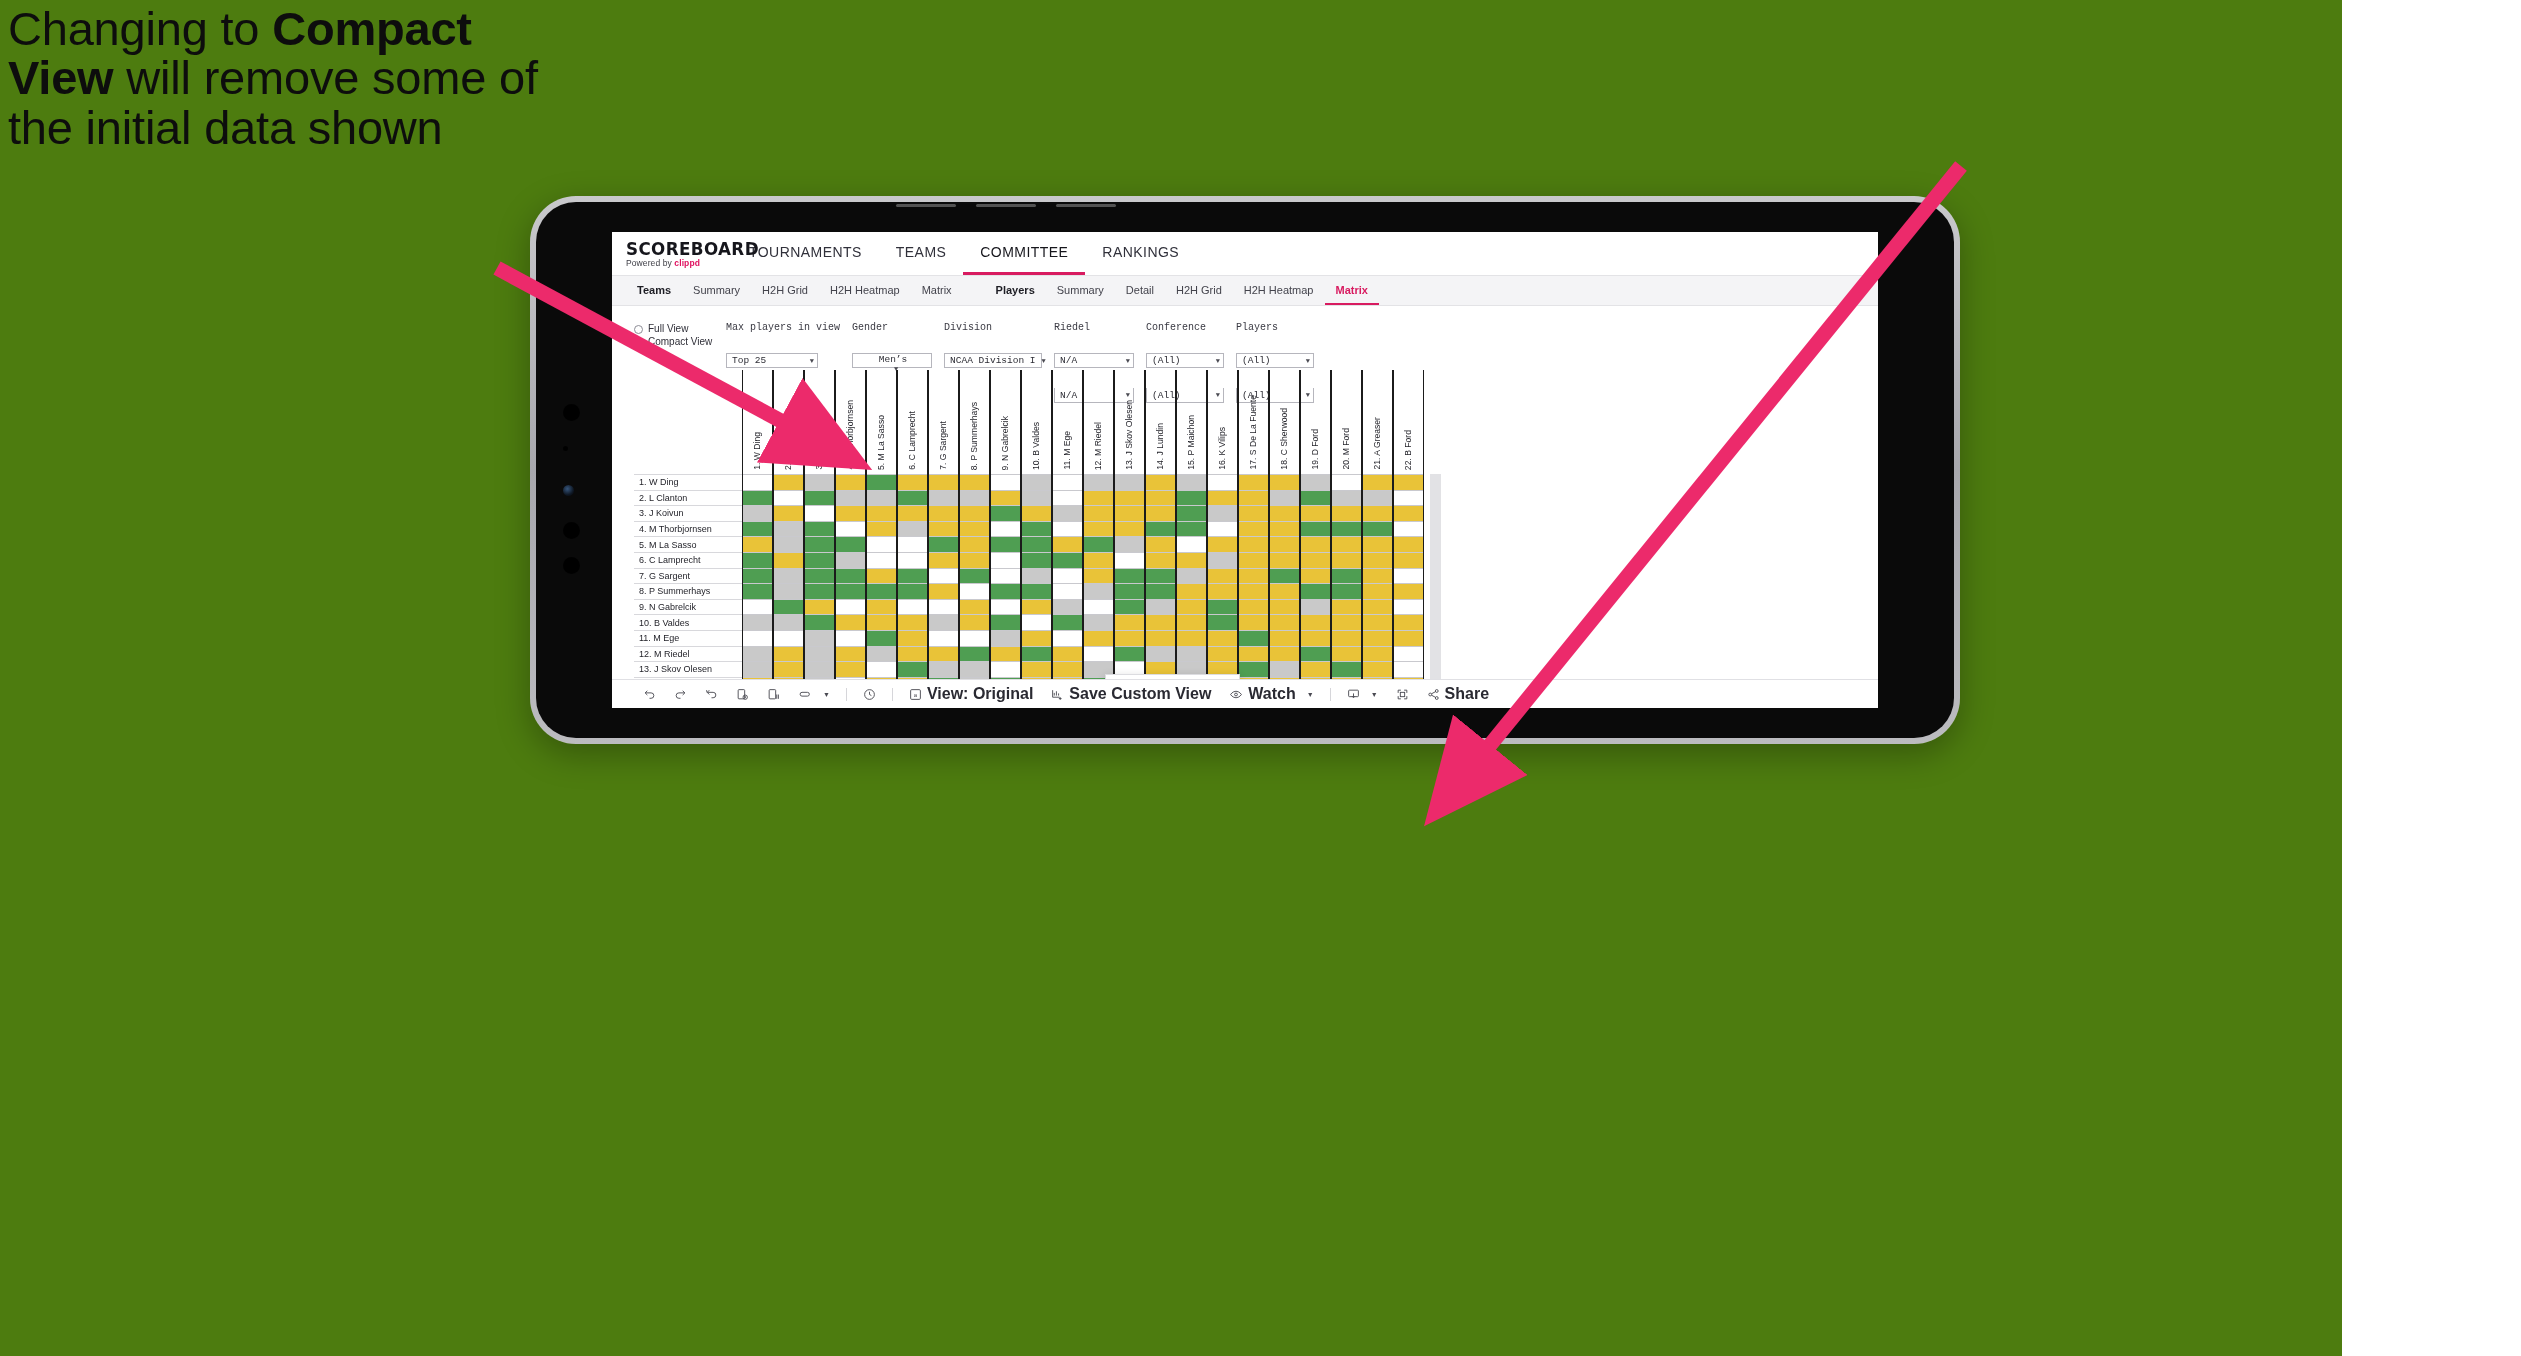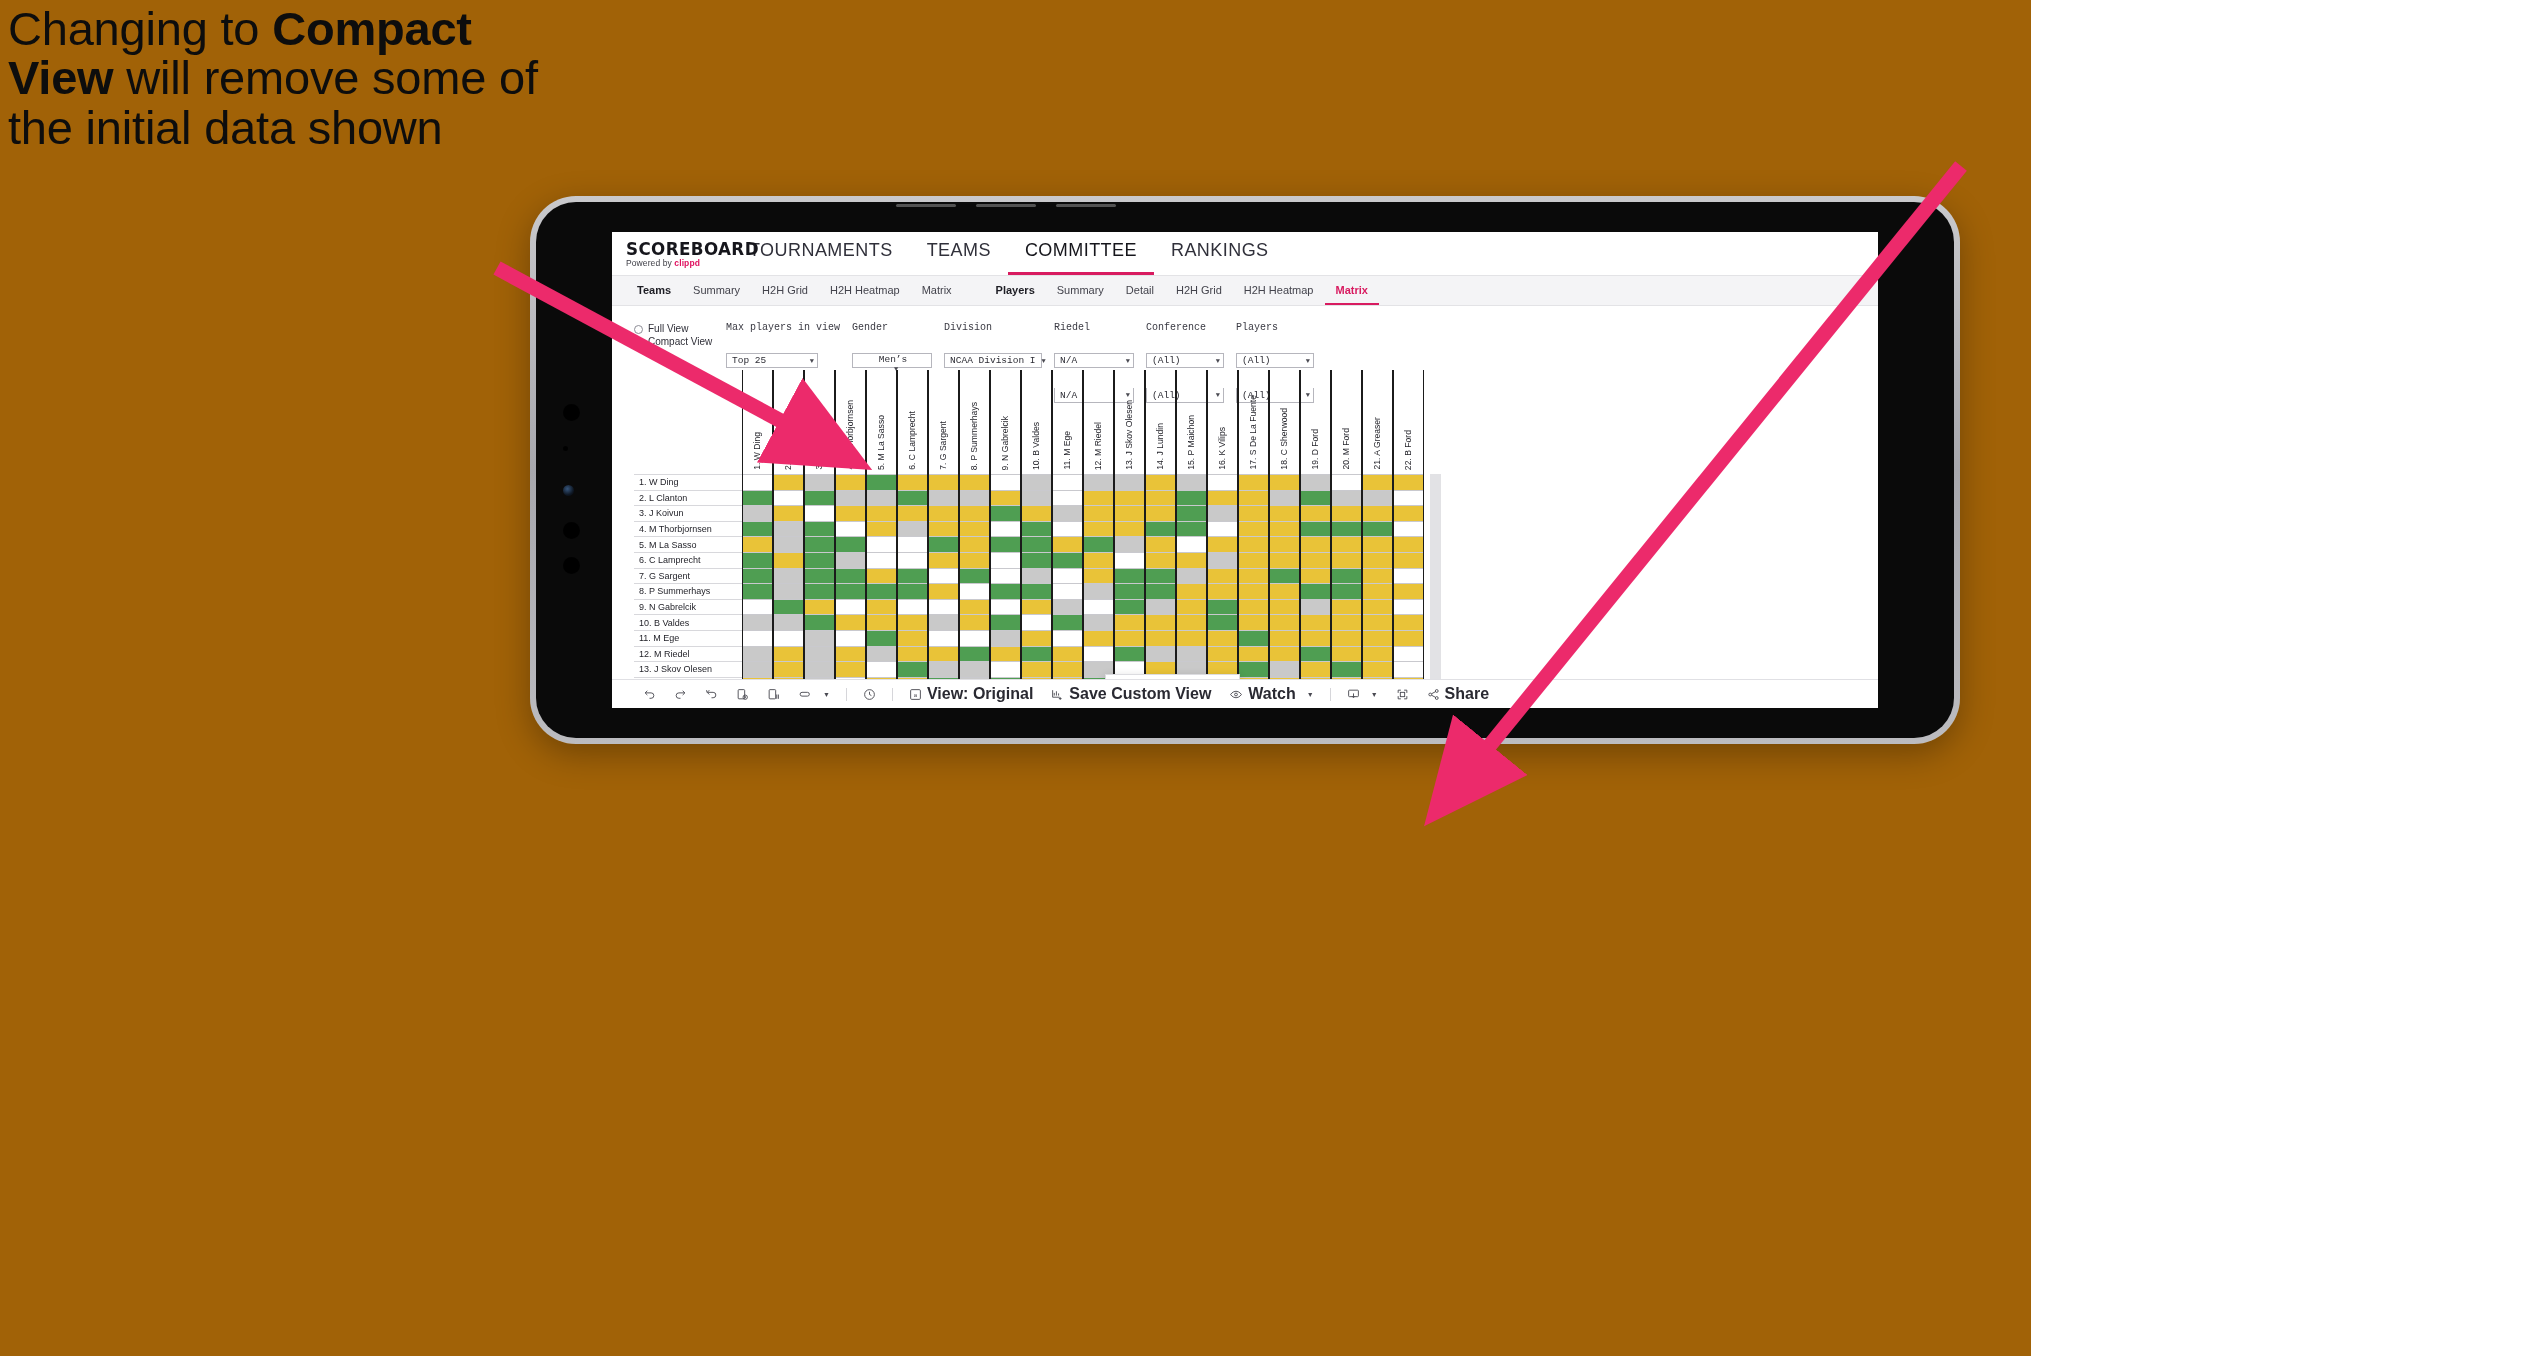--- a/index.html
+++ b/index.html
@@ -2,21 +2,21 @@
 <html><head>
 <meta charset="utf-8">
 <style>
   * { box-sizing: border-box; margin: 0; padding: 0; }
   html, body {
     width: 2521px; height: 1356px;
     background: #ffffff;
     font-family: "Liberation Sans", sans-serif;
     overflow: hidden;
   }
-  .stage { position: relative; width: 2031px; height: 1356px; background:#a16207; }
+  .stage { position: relative; width: 2342px; height: 1356px; background:#4d7c0f; }
 
   
   .annot {
     position: absolute;
     font-size: 47px;
     line-height: 1.05;
     color: #0d0d0d;
     font-weight: 400;
     letter-spacing: -0.2px;
   }
@@ -72,22 +72,22 @@
   .brand-title {
     font-family: "DejaVu Sans", sans-serif;
     font-weight:700; font-size:18px; letter-spacing:0.4px; color:#16161c;
     line-height:1; transform: scaleX(0.93); transform-origin:left center;
   }
   .brand-sub { font-size:8.5px; color:#3c3c44; margin-top:0; letter-spacing:.1px; }
   .brand-sub .clippd { color:#e0115f; font-weight:700; }
 
   .navtabs { display:flex; align-items:stretch; }
   .navtab {
-    display:flex; align-items:flex-end; padding:11px 17px;
-    font-size:18px; color:#30303a; letter-spacing:.45px;
+    display:flex; align-items:center; padding:4px 17px;
+    font-size:14px; color:#30303a; letter-spacing:.45px;
     border-bottom:3px solid transparent; cursor:pointer; white-space:nowrap;
   }
   .navtab.active { border-bottom-color:#d81b60; color:#16161c; background:#fff; }
 
   .subbar {
     height:30px; background:#f4f4f6; border-bottom:1px solid #e3e3e6;
     display:flex; align-items:stretch; flex:0 0 auto; padding-left:14px;
   }
   .subgroup { display:flex; align-items:stretch; }
   .subgroup + .subgroup { margin-left:22px; }

